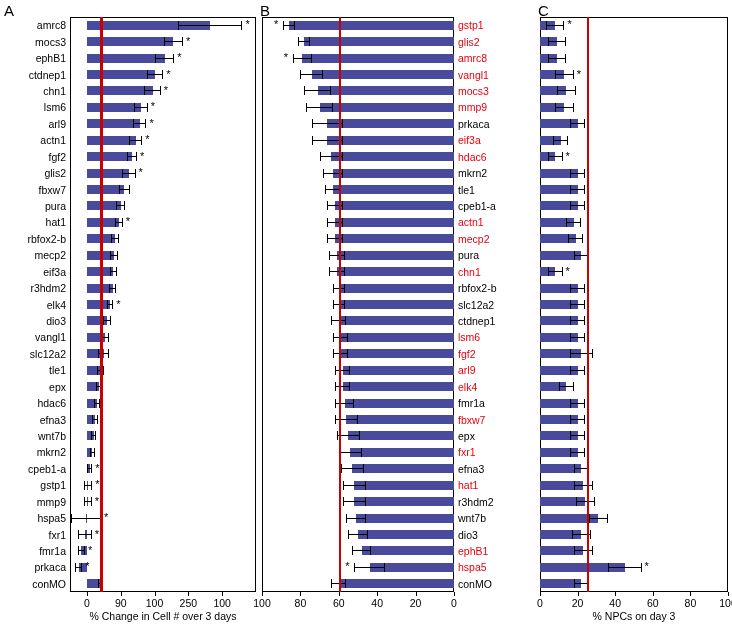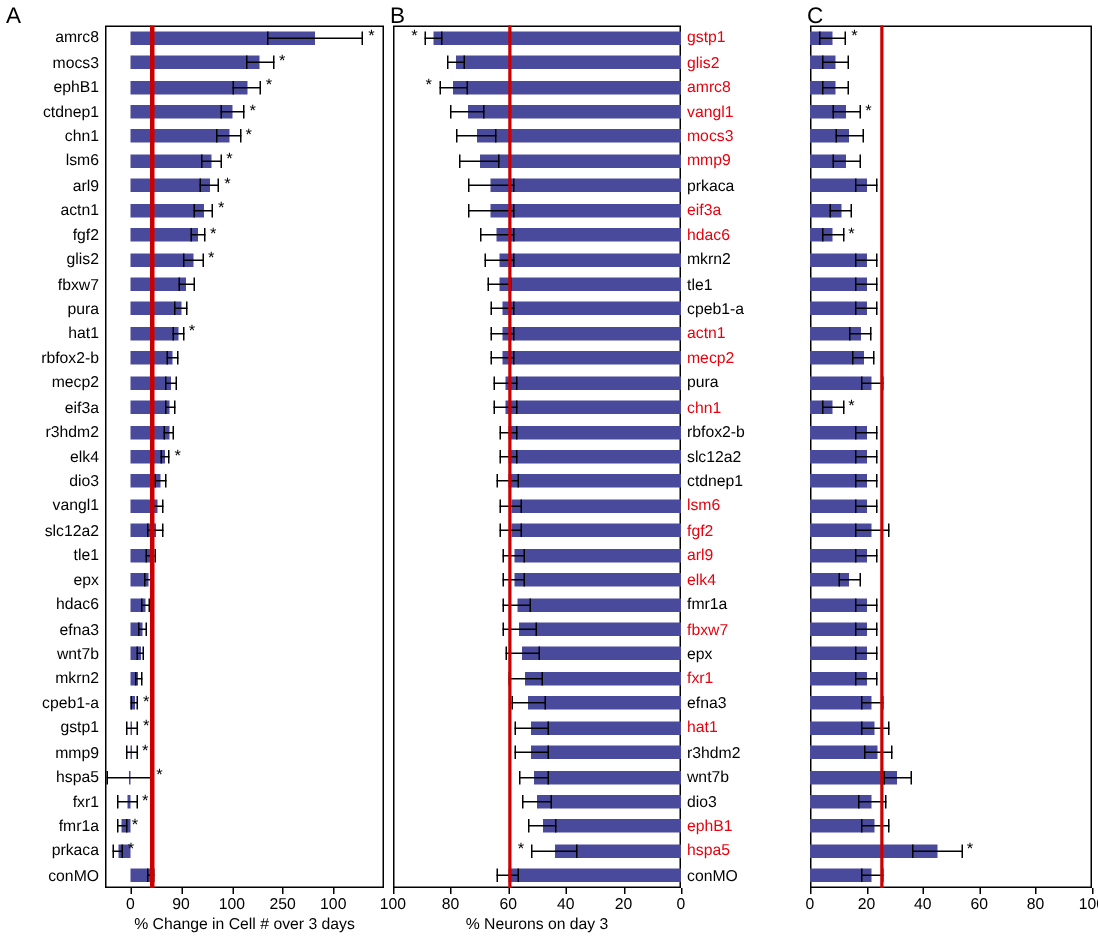--- a/index.html
+++ b/index.html
@@ -577,21 +577,20 @@
       <div class="ticklab" style="left: 284.4px; width: 32px; top: 597px;">80</div>
       <div class="tick" style="left: 338.8px; top: 592px;"></div>
       <div class="ticklab" style="left: 322.8px; width: 32px; top: 597px;">60</div>
       <div class="tick" style="left: 377.2px; top: 592px;"></div>
       <div class="ticklab" style="left: 361.2px; width: 32px; top: 597px;">40</div>
       <div class="tick" style="left: 415.6px; top: 592px;"></div>
       <div class="ticklab" style="left: 399.6px; width: 32px; top: 597px;">20</div>
       <div class="tick" style="left: 454px; top: 592px;"></div>
       <div class="ticklab" style="left: 438px; width: 32px; top: 597px;">0</div>
     </div>
-  <div class="axtitle" id="axtB" style="left:262px;top:610px;width:192px;">% Neurons on day 3</div>
 
   <div class="plotbox" id="boxC" style="left:540px;top:17px;width:188px;height:575px;"></div>
   <div class="labels" id="labelsC"></div>
   <div id="barsC">
       <div class="bar" style="left: 540px; width: 15.04px; top: 20.7143px;"></div>
       <div class="err" style="left: 545.64px; width: 18.8px; top: 20.7143px;">
         <div class="ln"></div>
         <div class="cl"></div>
         <div class="cr"></div>
       </div>
@@ -813,14 +812,15 @@
       <div class="ticklab" style="left: 561.6px; width: 32px; top: 597px;">20</div>
       <div class="tick" style="left: 615.2px; top: 592px;"></div>
       <div class="ticklab" style="left: 599.2px; width: 32px; top: 597px;">40</div>
       <div class="tick" style="left: 652.8px; top: 592px;"></div>
       <div class="ticklab" style="left: 636.8px; width: 32px; top: 597px;">60</div>
       <div class="tick" style="left: 690.4px; top: 592px;"></div>
       <div class="ticklab" style="left: 674.4px; width: 32px; top: 597px;">80</div>
       <div class="tick" style="left: 728px; top: 592px;"></div>
       <div class="ticklab" style="left: 712px; width: 32px; top: 597px;">100</div>
     </div>
+  <div class="axtitle" id="axtC" style="left:540px;top:610px;width:188px;">% NPCs on day 3</div>
 
 </div>
 
 </body></html>

